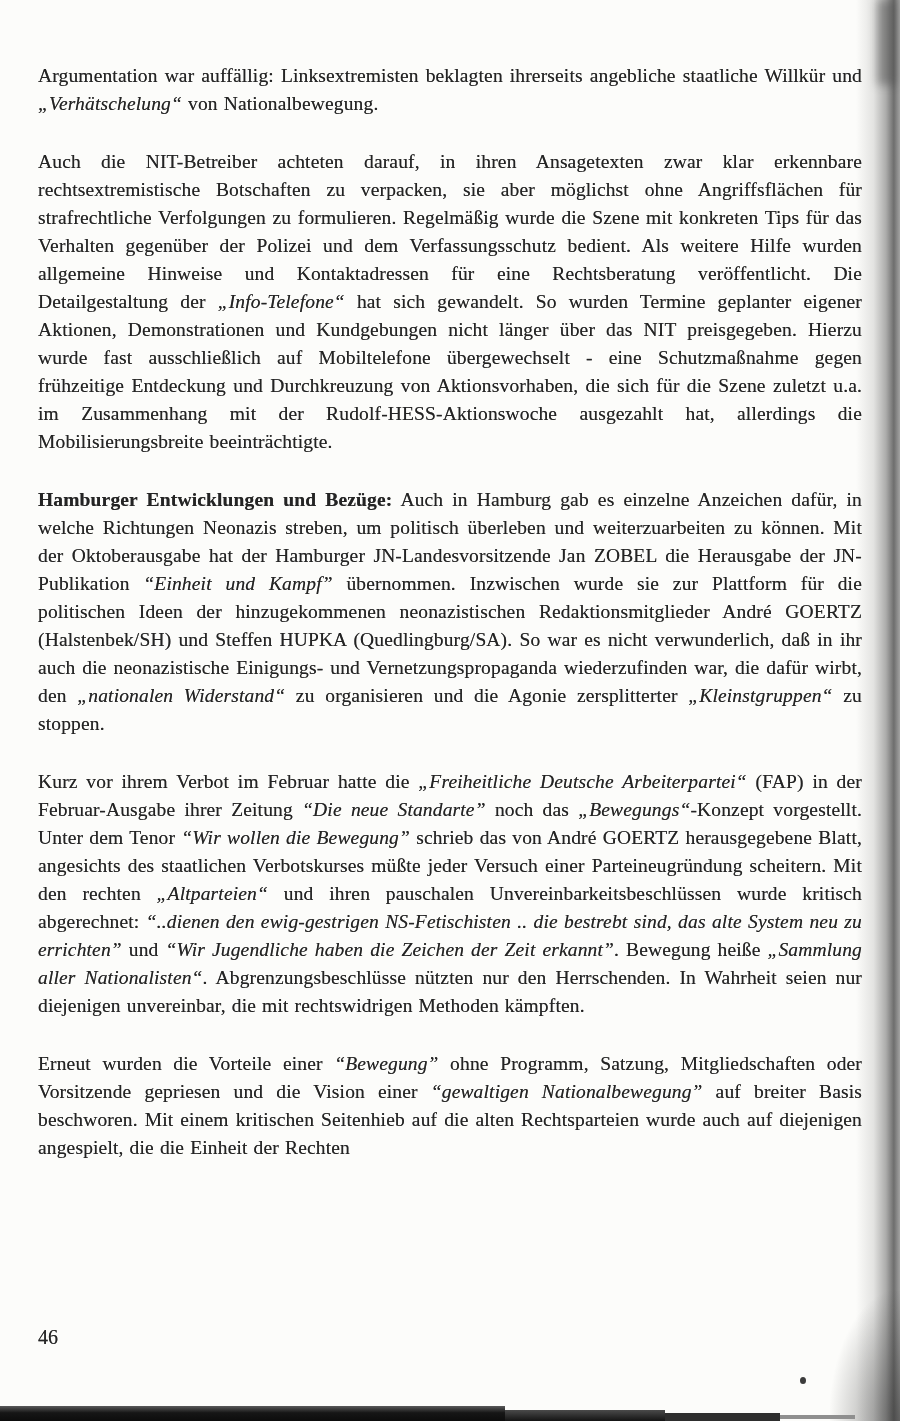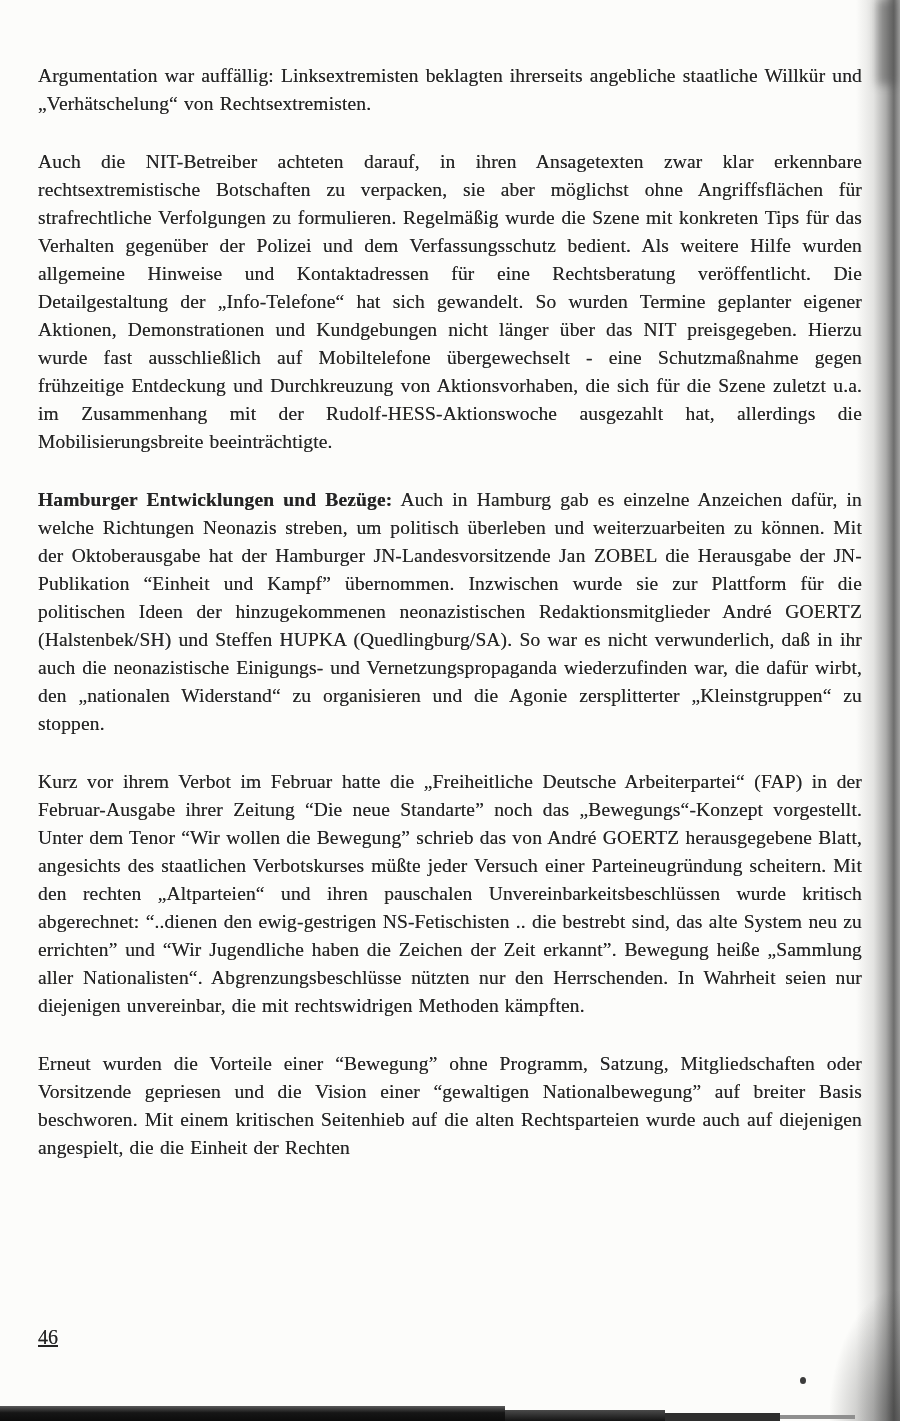--- a/index.html
+++ b/index.html
@@ -25,30 +25,29 @@
   .para {
     margin: 0 0 30px 0;
     font-size: 19.5px;
     line-height: 28px;
     text-align: justify;
     letter-spacing: 0.15px;
     word-spacing: 1px;
     text-shadow: 0 0 0.6px rgba(40,40,40,0.65);
   }
   .run-normal { font-style: normal; font-weight: 400; }
-  .run-italic { font-weight: 400; }
+  .run-italic { font-style: italic; font-weight: 400; }
   .run-bold   { font-style: normal; font-weight: 700; margin-top: 21px; }
   .page-number {
     position: absolute;
     left: 38px;
     top: 1326px;
     font-size: 20px;
     color: var(--ink, #242424);
     text-shadow: 0 0 0.6px rgba(40,40,40,0.65);
-    text-decoration: underline;
   }
   
   .edge-shadow {
     position: absolute;
     top: 0;
     right: 0;
     width: 44px;
     height: 100%;
     background: linear-gradient(to right,
       rgba(90,90,90,0) 0%,
@@ -102,21 +101,21 @@
     border-radius: 50%;
     filter: blur(0.6px);
     pointer-events: none;
   }
 </style>
 </head>
 <body>
 
 <div class="page">
   <div class="text-column">
-      <p class="para"><span class="run run-normal">Argumentation war auffällig: Linksextremisten beklagten ihrerseits angebliche staatliche Willkür und </span><span class="run run-italic">„Verhätschelung“</span><span class="run run-normal"> von Rechtsextremisten.</span></p>
+      <p class="para"><span class="run run-normal">Argumentation war auffällig: Linksextremisten beklagten ihrerseits angebliche staatliche Willkür und </span><span class="run run-italic">„Verhätschelung“</span><span class="run run-normal"> von Nationalbewegung.</span></p>
       <p class="para"><span class="run run-normal">Auch die NIT-Betreiber achteten darauf, in ihren Ansagetexten zwar klar erkennbare rechtsextremistische Botschaften zu verpacken, sie aber möglichst ohne Angriffsflächen für strafrechtliche Verfolgungen zu formulieren. Regelmäßig wurde die Szene mit konkreten Tips für das Verhalten gegenüber der Polizei und dem Verfassungsschutz bedient. Als weitere Hilfe wurden allgemeine Hinweise und Kontaktadressen für eine Rechtsberatung veröffentlicht. Die Detailgestaltung der </span><span class="run run-italic">„Info-Telefone“</span><span class="run run-normal"> hat sich gewandelt. So wurden Termine geplanter eigener Aktionen, Demonstrationen und Kundgebungen nicht länger über das NIT preisgegeben. Hierzu wurde fast ausschließlich auf Mobiltelefone übergewechselt - eine Schutzmaßnahme gegen frühzeitige Entdeckung und Durchkreuzung von Aktionsvorhaben, die sich für die Szene zuletzt u.a. im Zusammenhang mit der Rudolf-HESS-Aktionswoche ausgezahlt hat, allerdings die Mobilisierungsbreite beeinträchtigte.</span></p>
       <p class="para"><span class="run run-bold">Hamburger Entwicklungen und Bezüge:</span><span class="run run-normal"> Auch in Hamburg gab es einzelne Anzeichen dafür, in welche Richtungen Neonazis streben, um politisch überleben und weiterzuarbeiten zu können. Mit der Oktoberausgabe hat der Hamburger JN-Landesvorsitzende Jan ZOBEL die Herausgabe der JN-Publikation </span><span class="run run-italic">“Einheit und Kampf”</span><span class="run run-normal"> übernommen. Inzwischen wurde sie zur Plattform für die politischen Ideen der hinzugekommenen neonazistischen Redaktionsmitglieder André GOERTZ (Halstenbek/SH) und Steffen HUPKA (Quedlingburg/SA). So war es nicht verwunderlich, daß in ihr auch die neonazistische Einigungs- und Vernetzungspropaganda wiederzufinden war, die dafür wirbt, den </span><span class="run run-italic">„nationalen Widerstand“</span><span class="run run-normal"> zu organisieren und die Agonie zersplitterter </span><span class="run run-italic">„Kleinstgruppen“</span><span class="run run-normal"> zu stoppen.</span></p>
       <p class="para"><span class="run run-normal">Kurz vor ihrem Verbot im Februar hatte die </span><span class="run run-italic">„Freiheitliche Deutsche Arbeiterpartei“</span><span class="run run-normal"> (FAP) in der Februar-Ausgabe ihrer Zeitung </span><span class="run run-italic">“Die neue Standarte”</span><span class="run run-normal"> noch das </span><span class="run run-italic">„Bewegungs“</span><span class="run run-normal">-Konzept vorgestellt. Unter dem Tenor </span><span class="run run-italic">“Wir wollen die Bewegung”</span><span class="run run-normal"> schrieb das von André GOERTZ herausgegebene Blatt, angesichts des staatlichen Verbotskurses müßte jeder Versuch einer Parteineugründung scheitern. Mit den rechten </span><span class="run run-italic">„Altparteien“</span><span class="run run-normal"> und ihren pauschalen Unvereinbarkeitsbeschlüssen wurde kritisch abgerechnet: </span><span class="run run-italic">“..dienen den ewig-gestrigen NS-Fetischisten .. die bestrebt sind, das alte System neu zu errichten”</span><span class="run run-normal"> und </span><span class="run run-italic">“Wir Jugendliche haben die Zeichen der Zeit erkannt”</span><span class="run run-normal">. Bewegung heiße </span><span class="run run-italic">„Sammlung aller Nationalisten“</span><span class="run run-normal">. Abgrenzungsbeschlüsse nützten nur den Herrschenden. In Wahrheit seien nur diejenigen unvereinbar, die mit rechtswidrigen Methoden kämpften.</span></p>
       <p class="para"><span class="run run-normal">Erneut wurden die Vorteile einer </span><span class="run run-italic">“Bewegung”</span><span class="run run-normal"> ohne Programm, Satzung, Mitgliedschaften oder Vorsitzende gepriesen und die Vision einer </span><span class="run run-italic">“gewaltigen Nationalbewegung”</span><span class="run run-normal"> auf breiter Basis beschworen. Mit einem kritischen Seitenhieb auf die alten Rechtsparteien wurde auch auf diejenigen angespielt, die die Einheit der Rechten</span></p>
     </div>
   <div class="page-number">46</div>
 
   <div class="edge-shadow"></div>
   <div class="edge-shadow-top"></div>
   <div class="edge-shadow-bottom"></div>

